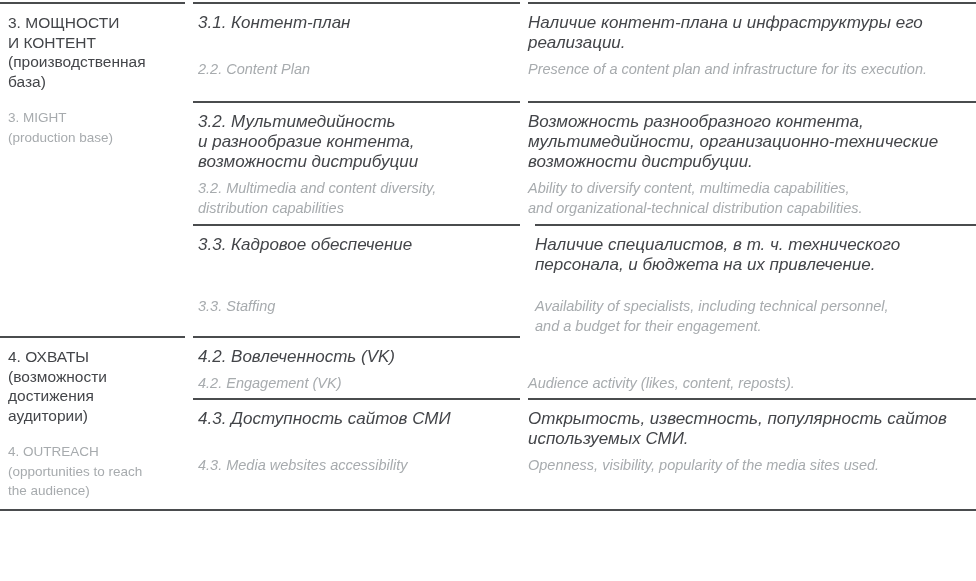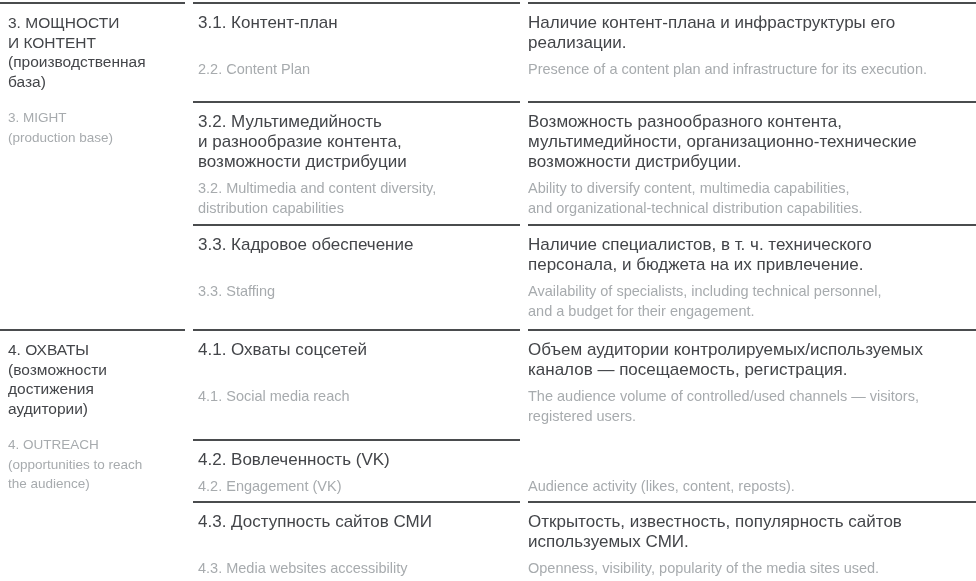--- a/index.html
+++ b/index.html
@@ -32,21 +32,21 @@
     color:var(--dark);
     white-space:pre-line;
   }
   .left-en{
     font-size:13.5px;
     line-height:19.5px;
     color:var(--muted);
     white-space:pre-line;
     margin-top:17px;
   }
-  .rows{display:block;}
+  .rows{display:block;font-style:italic;}
   .row{
     display:grid;
     grid-template-columns:327px 1fr;
     column-gap:8px;
     grid-template-rows:auto auto;
     align-content:start;
   }
   .cell{white-space:pre-line;}
   .item-ru{
     grid-column:1;grid-row:1;
@@ -65,21 +65,21 @@
     padding:7px 0 0 5px;
     font-size:14.5px;line-height:19.5px;color:var(--muted);
   }
   .desc-en{
     grid-column:2;grid-row:2;
     padding:7px 6px 0 0;
     font-size:14.5px;line-height:19.5px;color:var(--muted);
   }
   .row-1{min-height:88px;}
   .row-2{min-height:123px;margin-top:11px;}
-  .row-3{min-height:105px;}
+  .row-3{min-height:105px;gap:15px;}
   .row-4{min-height:110px;}
   .row-5{min-height:62px;}
   .row-6{min-height:85px;}
   .bottom-rule{
     width:976px;height:2px;background:var(--rule);
   }
 </style>
 </head>
 <body>
 
@@ -129,28 +129,20 @@
     <div class="left-cell">
       <div class="left-ru">4. ОХВАТЫ
 (возможности
 достижения
 аудитории)</div>
       <div class="left-en">4. OUTREACH
 (opportunities to reach
 the audience)</div>
     </div>
     <div class="rows">
-      <div class="row row-4">
-        <div class="cell item-ru">4.1. Охваты соцсетей</div>
-        <div class="cell desc-ru">Объем аудитории контролируемых/используемых
-каналов — посещаемость, регистрация.</div>
-        <div class="cell item-en">4.1. Social media reach</div>
-        <div class="cell desc-en">The audience volume of controlled/used channels — visitors,
-registered users.</div>
-      </div>
       <div class="row row-5">
         <div class="cell item-ru">4.2. Вовлеченность (VK)</div>
         <div class="cell item-en">4.2. Engagement (VK)</div>
         <div class="cell desc-en">Audience activity (likes, content, reposts).</div>
       </div>
       <div class="row row-6">
         <div class="cell item-ru">4.3. Доступность сайтов СМИ</div>
         <div class="cell desc-ru">Открытость, известность, популярность сайтов
 используемых СМИ.</div>
         <div class="cell item-en">4.3. Media websites accessibility</div>

